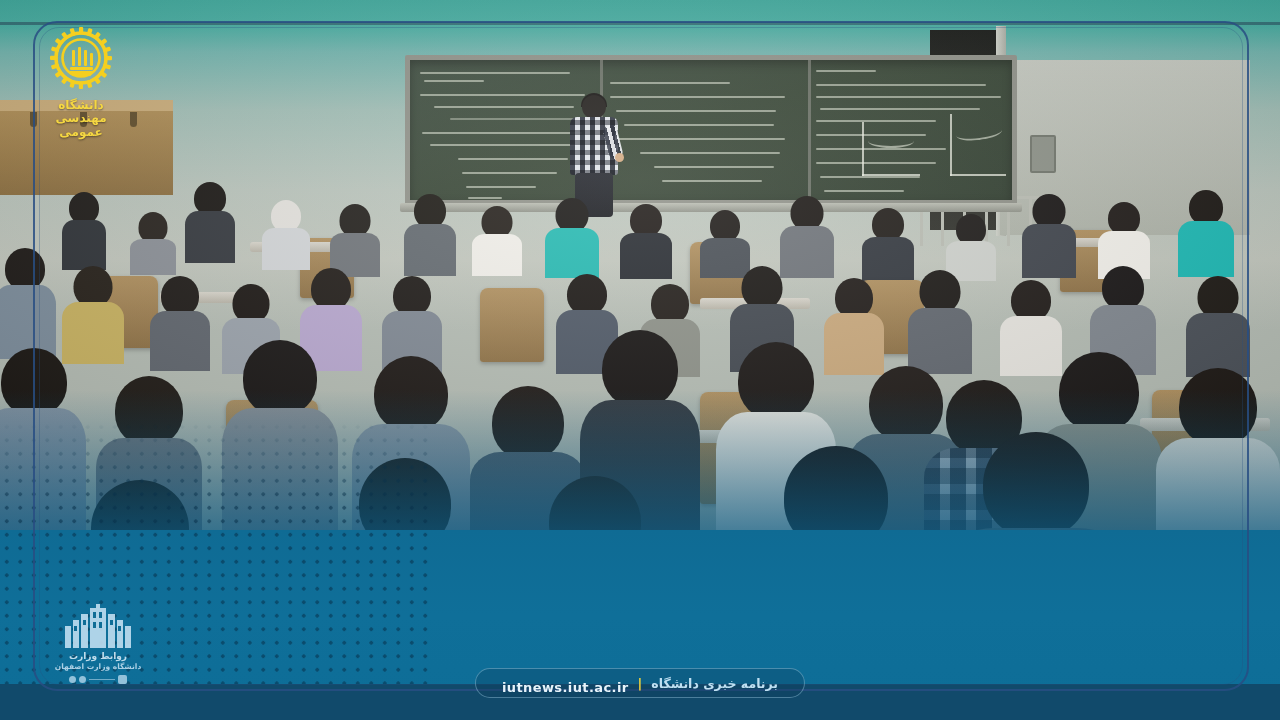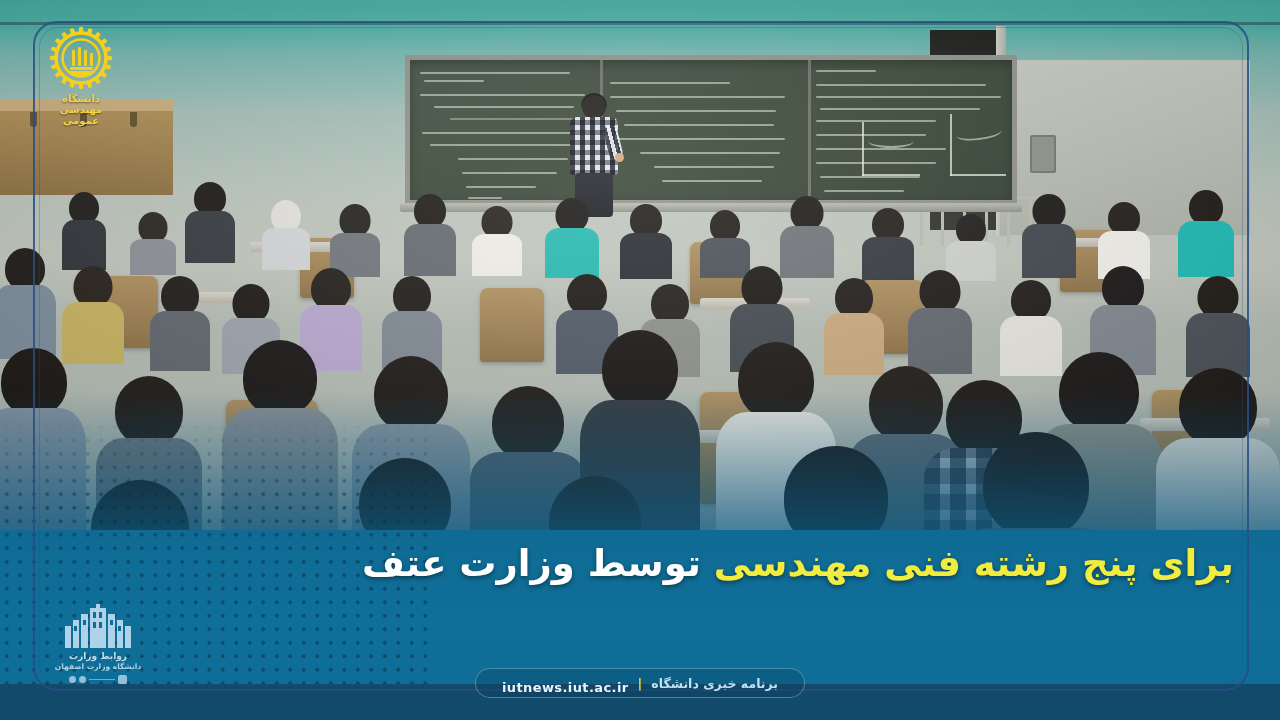--- a/index.html
+++ b/index.html
@@ -122,22 +122,22 @@
   .frame{
     position:absolute;left:33px;top:21px;right:31px;bottom:29px;
     border:2px solid rgba(40,78,130,.85);
     border-radius:24px;pointer-events:none;
   }
   .frame.inner{left:39px;top:27px;right:37px;bottom:35px;border-color:rgba(40,78,130,.30);border-width:1px;border-radius:20px;}
 
   
   .brand{position:absolute;left:44px;top:26px;width:74px;text-align:center;}
   .gear{display:block;margin:0 auto;}
-  .brand-text{margin-top:3px;line-height:1.12;color:#f5d742;
-    font-weight:700;font-size:10px;text-shadow:0 1px 2px rgba(0,0,0,.45);}
+  .brand-text{margin-top:9px;line-height:1.12;color:#f5d742;
+    font-weight:700;font-size:12px;text-shadow:0 1px 2px rgba(0,0,0,.45);}
   .brand-text span{display:block;}
 
   
   .pr{position:absolute;left:46px;bottom:36px;width:104px;text-align:center;opacity:.92;}
   .pr-skyline{display:block;margin:0 auto;}
   .pr-t1{color:#cfe6f3;font-size:9px;font-weight:700;letter-spacing:.5px;margin-top:3px;}
   .pr-t2{color:#b9d9ec;font-size:7.5px;font-weight:600;margin-top:1px;}
   .pr-row{display:flex;align-items:center;justify-content:center;gap:3px;margin-top:4px;}
   .pr-row .sq{width:9px;height:9px;border-radius:2px;background:#9ec9e0;}
   .pr-row .line{width:26px;height:1px;background:rgba(190,220,238,.6);}
@@ -545,24 +545,20 @@
     <div class="pr-t2">دانشگاه وزارت اصفهان</div>
     <div class="pr-row">
       <span class="sq"></span>
       <span class="line"></span>
       <span class="ci"></span>
       <span class="ci"></span>
     </div>
   </div>
 
   <div class="headline">
-    <span class="ln">
-      <span class="y">برای پنج رشته فنی مهندسی</span>
-      <span class="w">توسط وزارت عتف</span>
-    </span>
   </div>
 
   <div class="pill">
     <span class="fa">برنامه خبری دانشگاه</span>
     <span class="sep">|</span>
     <span class="url">iutnews.iut.ac.ir</span>
   </div>
 
 </div>
 

